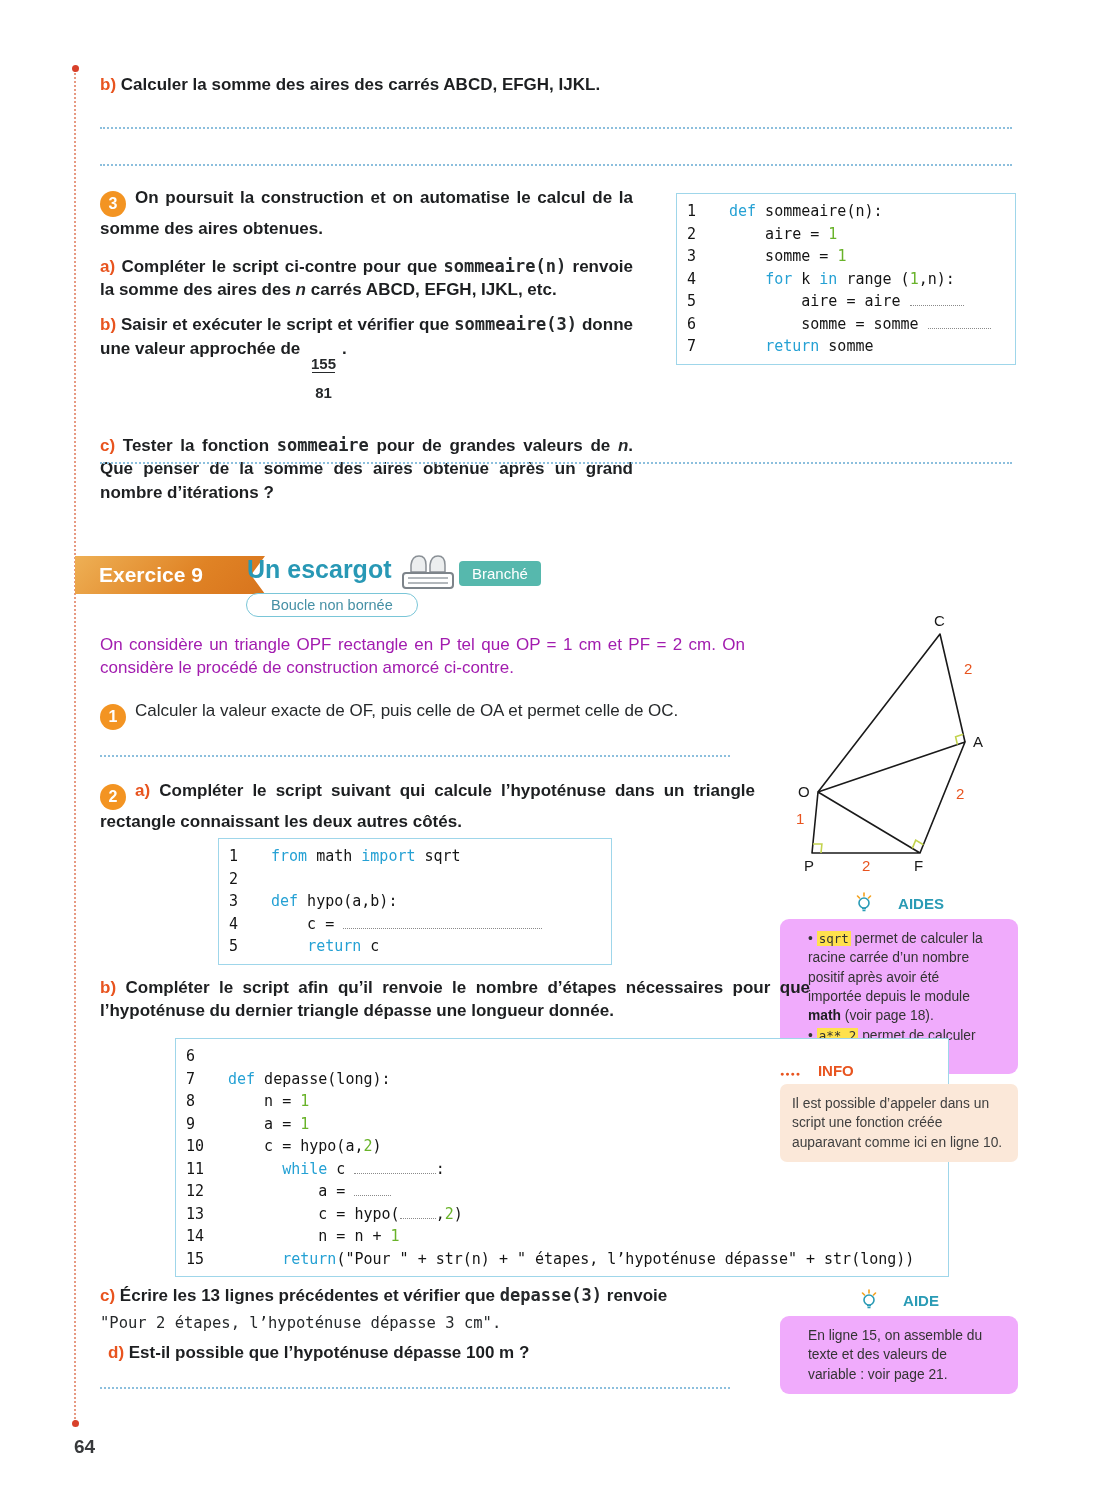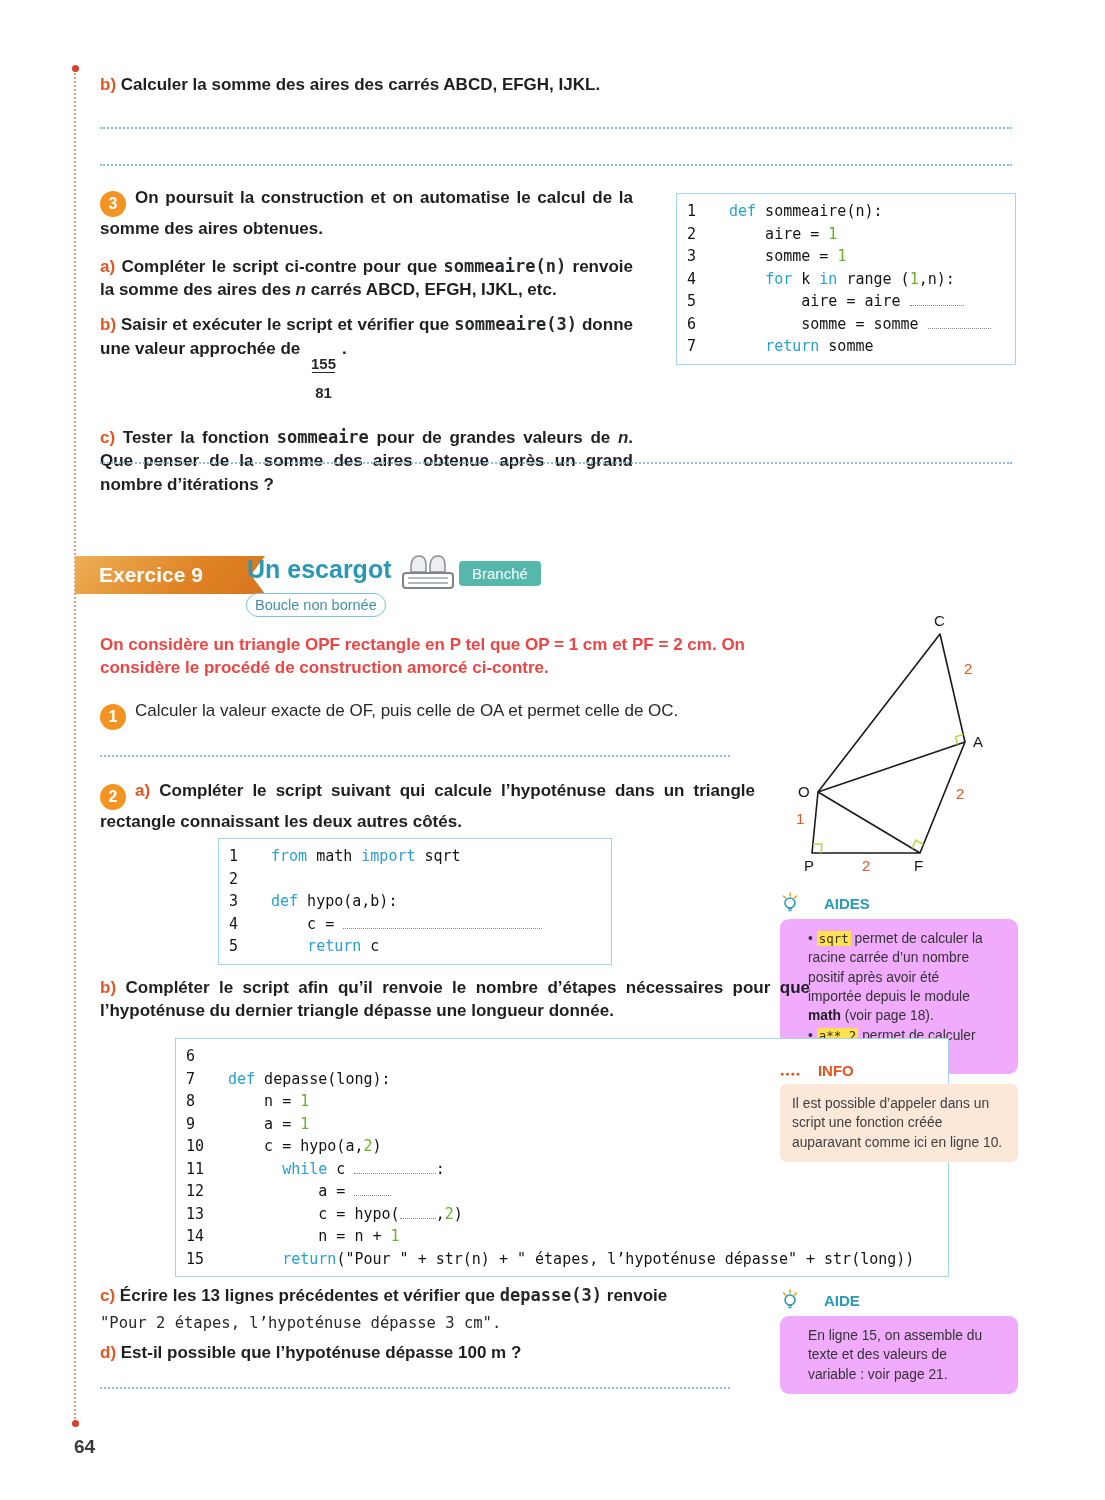--- a/index.html
+++ b/index.html
@@ -12,32 +12,32 @@
   
   .red-rule{left:74px;top:70px;height:1352px;width:0;border-left:2px dotted #e79a82;}
   .red-rule::before,.red-rule::after{
     content:"";position:absolute;left:-4px;width:7px;height:7px;border-radius:50%;background:#d8402a;
   }
   .red-rule::before{top:-5px;}
   .red-rule::after{bottom:-5px;}
 
   
   .para{font-size:17px;line-height:1.38;text-align:justify;color:#26292b;font-weight:500;}
-  .para-gray{color:#ef4444;font-weight:bold;}
+  .para-gray{color:#a21caf;}
   .mt14{margin-top:14px;}
   .mt12{margin-top:12px;}
 
   .seg-lab{color:#e8541f;font-weight:700;}
   .seg-b{font-weight:700;color:#1d1f21;}
   .seg-pl{font-weight:inherit;}
   .seg-i{font-style:italic;}
   .seg-bi{font-weight:700;font-style:italic;}
   .seg-code{font-family:"DejaVu Sans Mono",monospace;font-size:17px;font-weight:700;}
   .seg-hl{background:#ffe14d;font-family:"DejaVu Sans Mono",monospace;font-size:12.5px;padding:0 2px;}
-  .seg-frac{display:inline-flex;flex-direction:column;align-items:center;line-height:1.1;font-size:15px;vertical-align:-15px;margin:0 3px;font-weight:600;}
+  .seg-frac{display:inline-flex;flex-direction:column;align-items:center;line-height:1.1;font-size:15px;vertical-align:-15px;margin:8px 3px;font-weight:600;}
   .frac-num{padding:0 3px;}
   .frac-den{border-top:1.6px solid #26292b;padding:12px 3px;}
 
   
   .q-circle{
     display:inline-flex;width:26px;height:26px;border-radius:50%;background:#f39422;color:#fff;
     font-weight:700;font-size:16px;align-items:center;justify-content:center;margin-right:9px;vertical-align:-6px;flex:none;
   }
 
   
@@ -55,25 +55,25 @@
 
   
   .banner{
     left:75px;top:556px;width:166px;height:38px;
     background:linear-gradient(135deg,#eeb055,#e08325 60%,#d8741d);
     clip-path:polygon(0 0,100% 0,calc(100% - 14px) 50%,100% 100%,0 100%);
     color:#fff;font-size:21px;font-weight:700;display:flex;align-items:center;padding-left:24px;
   }
   .ex-title{left:247px;top:555px;font-size:25px;font-weight:700;color:#2898b5;}
   .badge-branche{left:459px;top:561px;background:#56b8ad;color:#fff;font-size:15px;padding:4px 13px;border-radius:4px;}
-  .pill{left:246px;top:593px;border:1.5px solid #7ac6d8;border-radius:14px;color:#4690a5;font-size:14.5px;padding:3px 8px;background:#fff;}
+  .pill{left:246px;top:593px;border:1.5px solid #7ac6d8;border-radius:14px;color:#4690a5;font-size:14.5px;padding:3px 24px;background:#fff;}
 
   
   .help-box{width:238px;}
-  .help-title{display:flex;align-items:center;gap:24px;font-weight:700;color:#2a9bb5;font-size:15px;margin-bottom:5px;}
+  .help-title{display:flex;align-items:center;gap:24px;font-weight:700;color:#2a9bb5;font-size:15px;margin-bottom:5px;justify-content:center;}
   .help-body{background:#f0abfc;border-radius:9px;padding:10px 28px;font-size:13.8px;line-height:1.4;color:#333;font-weight:400;}
   .help-body .bullet{margin:0;}
   .info-title{display:flex;align-items:center;gap:17px;font-weight:700;color:#e8541f;font-size:15px;margin-bottom:5px;}
   .info-dots{display:inline-block;}
   .info-dots::before{content:"\25CF \25CF \25CF \25CF";font-size:7px;letter-spacing:1px;color:#e8541f;}
   .info-body{background:#fbe8d9;border-radius:7px;padding:10px 12px;font-size:13.8px;line-height:1.4;color:#404040;font-weight:400;}
 
   .mono-line{font-family:"DejaVu Sans Mono",monospace;font-size:15.5px;margin-top:6px;font-weight:400;text-align:left;}
 
   .page-num{left:74px;top:1436px;font-size:19px;font-weight:700;color:#37393b;}
@@ -286,21 +286,21 @@
       <span>INFO</span>
     </div>
     <div class="info-body">Il est possible d’appeler dans un script une fonction créée auparavant comme ici en ligne 10.</div>
   </div>
 
   <div class="para abs" style="left:100px;top:1284px;width:665px">
     <div><span class="seg-lab">c) </span><span class="seg-b">Écrire les 13 lignes précédentes et vérifier que </span><span class="seg-code">depasse(3)</span><span class="seg-b"> renvoie</span></div>
     <div class="mono-line">"Pour 2 étapes, l’hypoténuse dépasse 3 cm".</div>
   </div>
 
-  <div class="para abs" style="left:100px;top:1341px;width:665px"><span class="seg-lab">d) </span><span class="seg-b">Est-il possible que l’hypoténuse dépasse 100 m ?</span></div>
+  <div class="para abs" style="left:108px;top:1341px;width:665px"><span class="seg-lab">d) </span><span class="seg-b">Est-il possible que l’hypoténuse dépasse 100 m ?</span></div>
 
   <div class="help-box abs" style="left:780px;top:1289px">
     <div class="help-title">
       <svg width="20" height="22" viewBox="0 0 20 22">
         <g stroke="#f5a11c" stroke-width="1.6" stroke-linecap="round">
           <line x1="10" y1="1" x2="10" y2="4"></line>
           <line x1="3.5" y1="4" x2="5.5" y2="6"></line>
           <line x1="16.5" y1="4" x2="14.5" y2="6"></line>
         </g>
         <circle cx="10" cy="11" r="5" fill="#fff" stroke="#2a9bb5" stroke-width="1.6"></circle>

